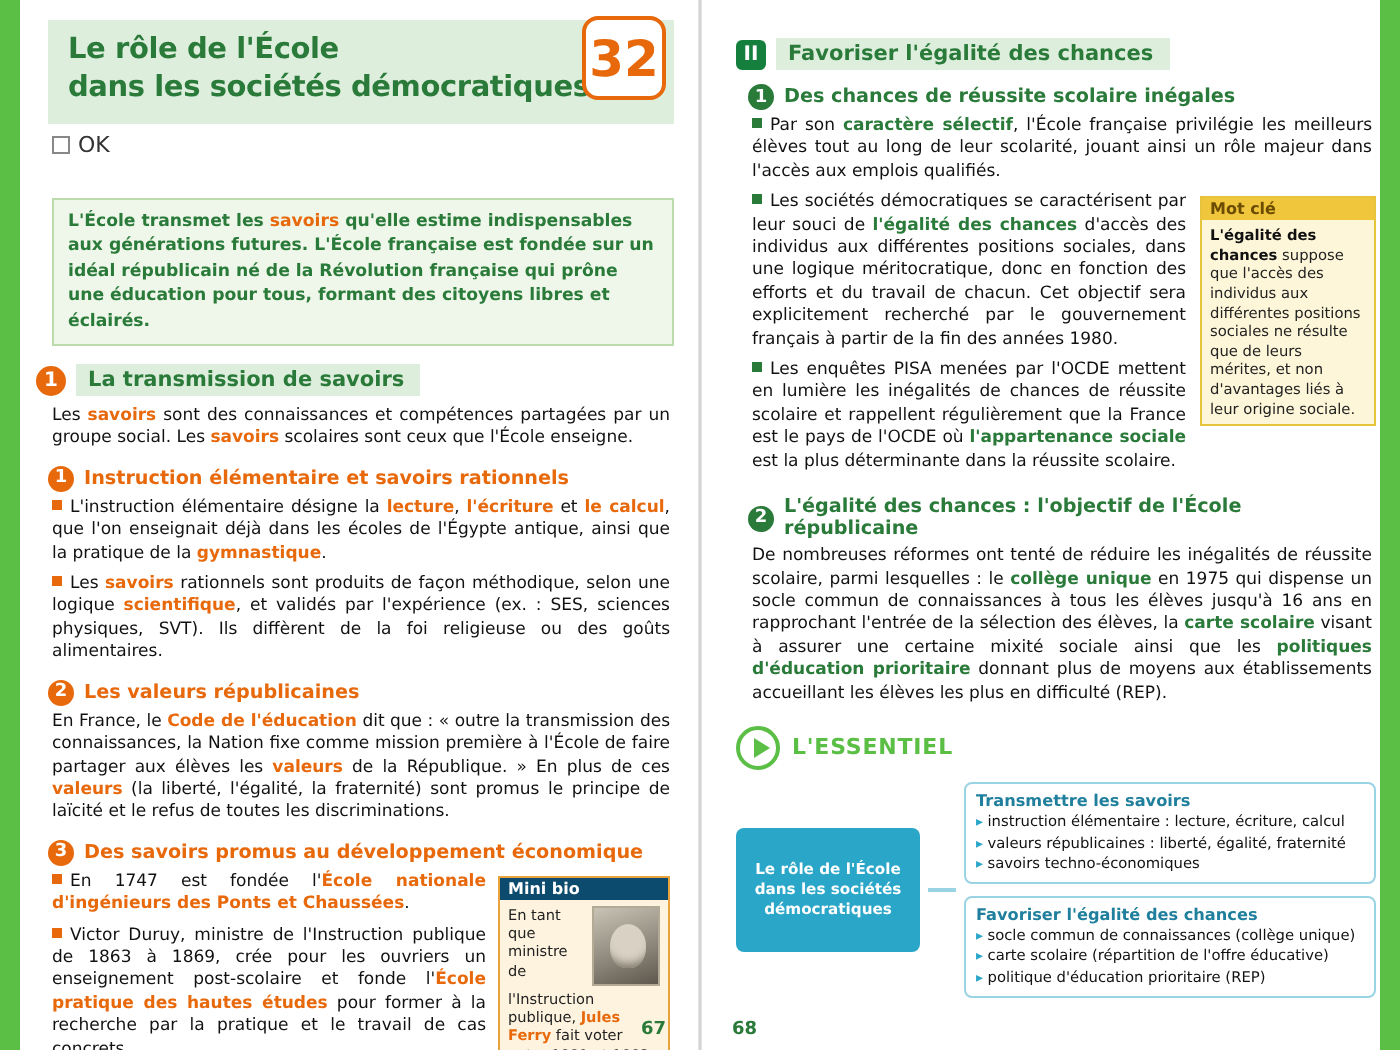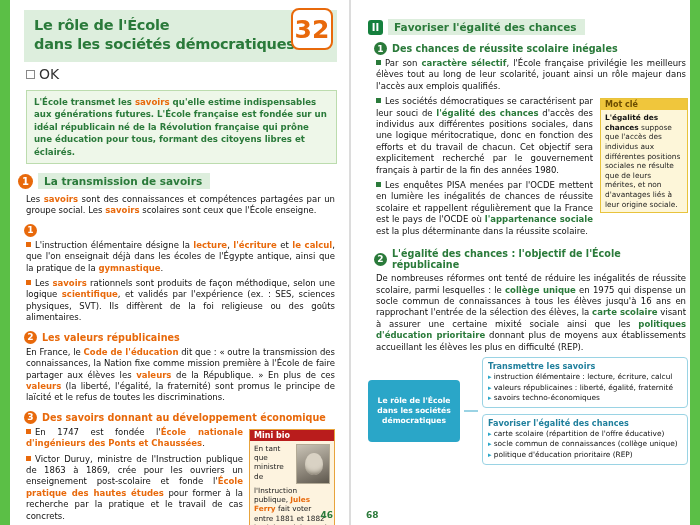--- a/index.html
+++ b/index.html
@@ -58,23 +58,23 @@
     width: 42px; height: 42px;
     border: 2px solid #e8690b;
     border-radius: 8px;
     background: #fff;
     color: #e8690b;
     font-weight: bold;
     font-size: 25px;
     display: flex; align-items: center; justify-content: center; text-align: right;
   }
   .okbox {
-    margin: 4px 0 8px 14px;
+    margin: 4px 0 20px 14px;
     display: flex; align-items: center; gap: 4px;
-    font-size: 14px; color: #333;
+    font-size: 11px; color: #333;
   }
   .okbox .sq {
     width: 9px; height: 9px; border: 1px solid #888; background: #fff;
     display: inline-block;
   }
 
   
   .intro {
     margin-left: 14px;
     background: #eef7e9;
@@ -154,21 +154,21 @@
   
   .minibio {
     float: right;
     width: 86px;
     margin: 2px 2px 3px 6px;
     border: 1px solid #e8a33c;
     background: #fdf3df;
     padding: 0;
   }
   .minibio .mb-title {
-    background: #b91c1c; color: #fff;
+    background: #0c4a6e; color: #fff;
     font-size: 8px; font-weight: bold;
     padding: 1px 4px;
   }
   .minibio .mb-body {
     padding: 3px 4px;
     font-size: 7.3px; line-height: 9.3px; color: #222;
     text-align: left;
   }
   .minibio .portrait {
     width: 34px; height: 40px;
@@ -290,49 +290,50 @@
 
     <div class="sec-head">
       <span class="bullet">1</span>
       <span class="label">La transmission de savoirs</span>
     </div>
 
     <p class="body">Les <span class="hl-o">savoirs</span> sont des connaissances et compétences partagées par un groupe social. Les <span class="hl-o">savoirs</span> scolaires sont ceux que l'École enseigne.</p>
 
     <div class="sub-head">
       <span class="num">1</span>
+      <span class="txt">Instruction élémentaire et savoirs rationnels</span>
     </div>
     <p class="body"><span class="sq-b"></span><span>L'instruction élémentaire désigne la <span class="hl-o">lecture</span>, <span class="hl-o">l'écriture</span> et <span class="hl-o">le calcul</span>, que l'on enseignait déjà dans les écoles de l'Égypte antique, ainsi que la pratique de la <span class="hl-o">gymnastique</span>.</span></p>
     <p class="body"><span class="sq-b"></span><span>Les <span class="hl-o">savoirs</span> rationnels sont produits de façon méthodique, selon une logique <span class="hl-o">scientifique</span>, et validés par l'expérience (ex. : SES, sciences physiques, SVT). Ils diffèrent de la foi religieuse ou des goûts alimentaires.</span></p>
 
     <div class="sub-head">
       <span class="num">2</span>
       <span class="txt">Les valeurs républicaines</span>
     </div>
     <p class="body">En France, le <span class="hl-o">Code de l'éducation</span> dit que : « outre la transmission des connaissances, la Nation fixe comme mission première à l'École de faire partager aux élèves les <span class="hl-o">valeurs</span> de la République. » En plus de ces <span class="hl-o">valeurs</span> (la liberté, l'égalité, la fraternité) sont promus le principe de laïcité et le refus de toutes les discriminations.</p>
 
     <div class="sub-head">
       <span class="num">3</span>
-      <span class="txt">Des savoirs donnant au développement économique</span>
+      <span class="txt">Des savoirs promus au développement économique</span>
     </div>
 
     <div class="minibio">
       <div class="mb-title">Mini bio</div>
       <div class="mb-body">
         <div class="portrait"></div>
         <span>En tant que ministre de l'Instruction publique, </span><b class="hl-o">Jules Ferry</b><span> fait voter entre 1881 et 1882 les lois scolaires qui rendent l'École gratuite, laïque et obligatoire de 6 à 13 ans en France.</span>
       </div>
     </div>
 
     <p class="body"><span class="sq-b"></span><span>En 1747 est fondée l'<span class="hl-o">École nationale d'ingénieurs des Ponts et Chaussées</span>.</span></p>
     <p class="body"><span class="sq-b"></span><span>Victor Duruy, ministre de l'Instruction publique de 1863 à 1869, crée pour les ouvriers un enseignement post-scolaire et fonde l'<span class="hl-o">École pratique des hautes études</span> pour former à la recherche par la pratique et le travail de cas concrets.</span></p>
     <p class="body"><span class="sq-b"></span><span>Les <span class="hl-o">instituts universitaires de technologie</span> (IUT) sont ouverts en 1966 afin de faire face aux besoins de management intermédiaire des entreprises.</span></p>
     <div class="clear"></div>
 
-    <div class="pagenum l">46</div>
+    <div class="pagenum l">67</div>
   </div>
 
   <div class="right-page">
     <div class="right-bar"></div>
 
     <div class="sec-head">
       <span class="bullet sq">II</span>
       <span class="label">Favoriser l'égalité des chances</span>
     </div>
 
@@ -353,37 +354,43 @@
     <p class="body"><span class="sq-g"></span><span>Les sociétés démocratiques se caractérisent par leur souci de <span class="hl-g">l'égalité des chances</span> d'accès des individus aux différentes positions sociales, dans une logique méritocratique, donc en fonction des efforts et du travail de chacun. Cet objectif sera explicitement recherché par le gouvernement français à partir de la fin des années 1980.</span></p>
     <p class="body"><span class="sq-g"></span><span>Les enquêtes PISA menées par l'OCDE mettent en lumière les inégalités de chances de réussite scolaire et rappellent régulièrement que la France est le pays de l'OCDE où <span class="hl-g">l'appartenance sociale</span> est la plus déterminante dans la réussite scolaire.</span></p>
     <div class="clear"></div>
 
     <div class="sub-head2">
       <span class="num">2</span>
       <span class="txt">L'égalité des chances : l'objectif de l'École républicaine</span>
     </div>
     <p class="body">De nombreuses réformes ont tenté de réduire les inégalités de réussite scolaire, parmi lesquelles : le <span class="hl-g">collège unique</span> en 1975 qui dispense un socle commun de connaissances à tous les élèves jusqu'à 16 ans en rapprochant l'entrée de la sélection des élèves, la <span class="hl-g">carte scolaire</span> visant à assurer une certaine mixité sociale ainsi que les <span class="hl-g">politiques d'éducation prioritaire</span> donnant plus de moyens aux établissements accueillant les élèves les plus en difficulté (REP).</p>
 
+    <div class="ess-head">
+      <span class="ess-circ">
+          <span class="arrow"></span>
+        </span>
+      <span class="ess-title">L'ESSENTIEL</span>
+    </div>
 
     <div class="ess-wrap">
       <div class="ess-left">Le rôle de l'École dans les sociétés démocratiques</div>
       <div class="ess-connector"></div>
       <div class="ess-right">
 
         <div class="ess-card">
           <div class="ec-title">Transmettre les savoirs</div>
           <div class="ec-item">instruction élémentaire : lecture, écriture, calcul</div>
           <div class="ec-item">valeurs républicaines : liberté, égalité, fraternité</div>
           <div class="ec-item">savoirs techno-économiques</div>
         </div>
 
         <div class="ess-card">
           <div class="ec-title">Favoriser l'égalité des chances</div>
+          <div class="ec-item">socle commun de connaissances (collège unique)</div>
           <div class="ec-item">carte scolaire (répartition de l'offre éducative)</div>
-          <div class="ec-item">socle commun de connaissances (collège unique)</div>
           <div class="ec-item">politique d'éducation prioritaire (REP)</div>
         </div>
 
       </div>
     </div>
 
     <div class="pagenum r">68</div>
   </div>
 
   <div class="spine"></div>

